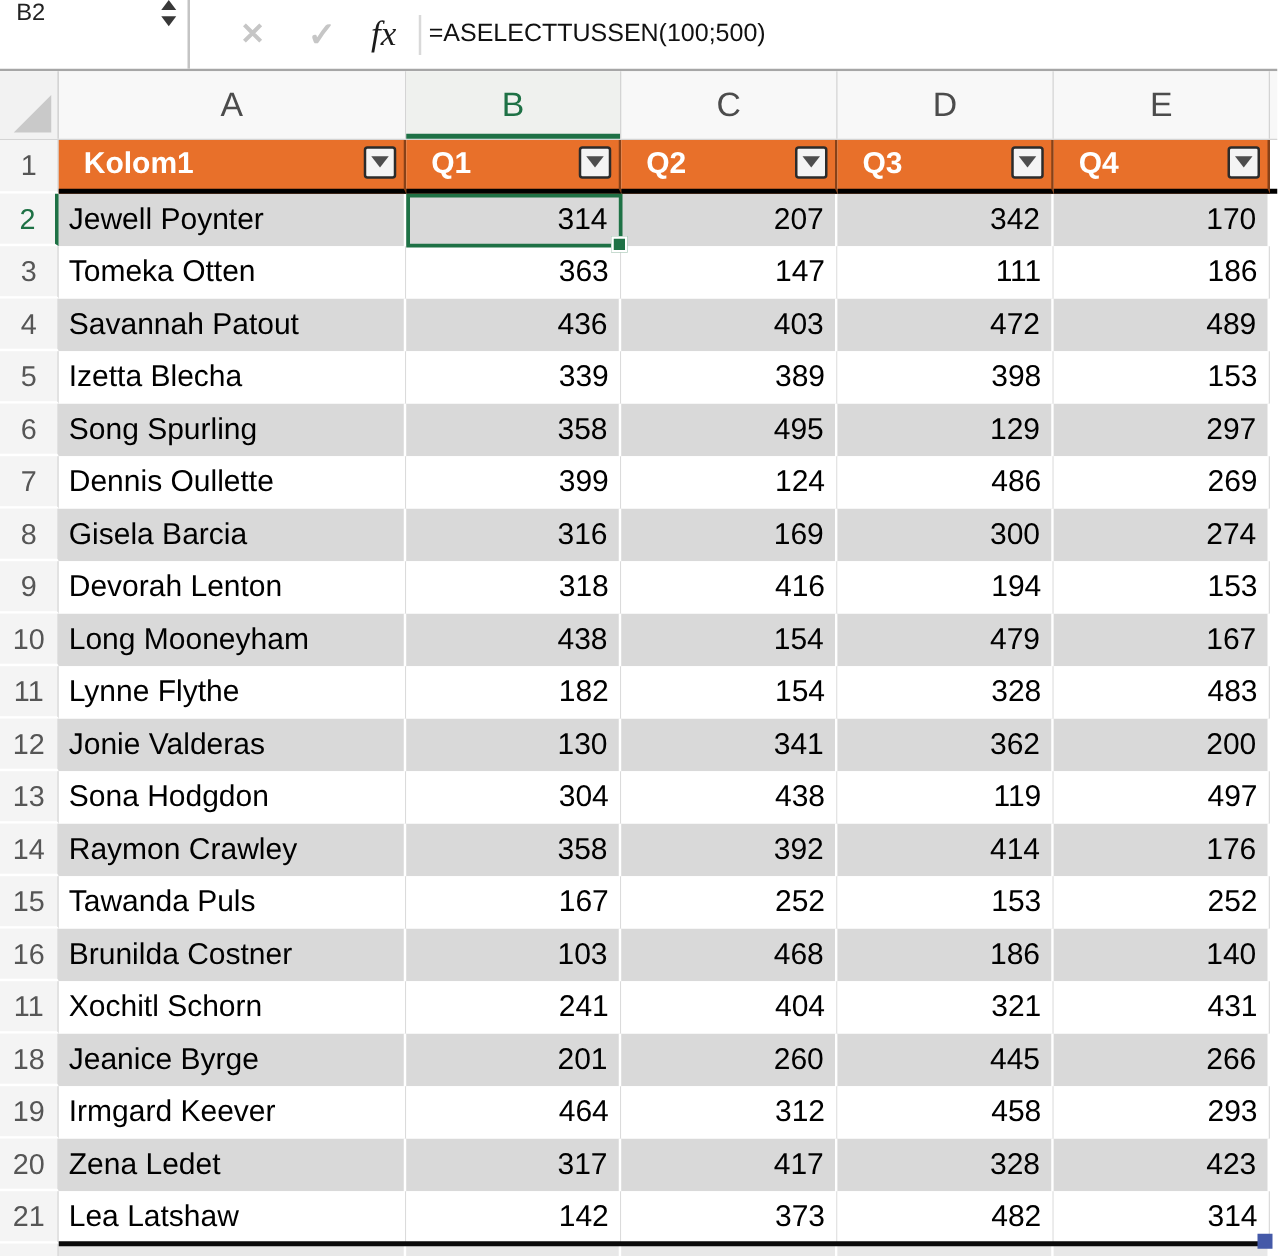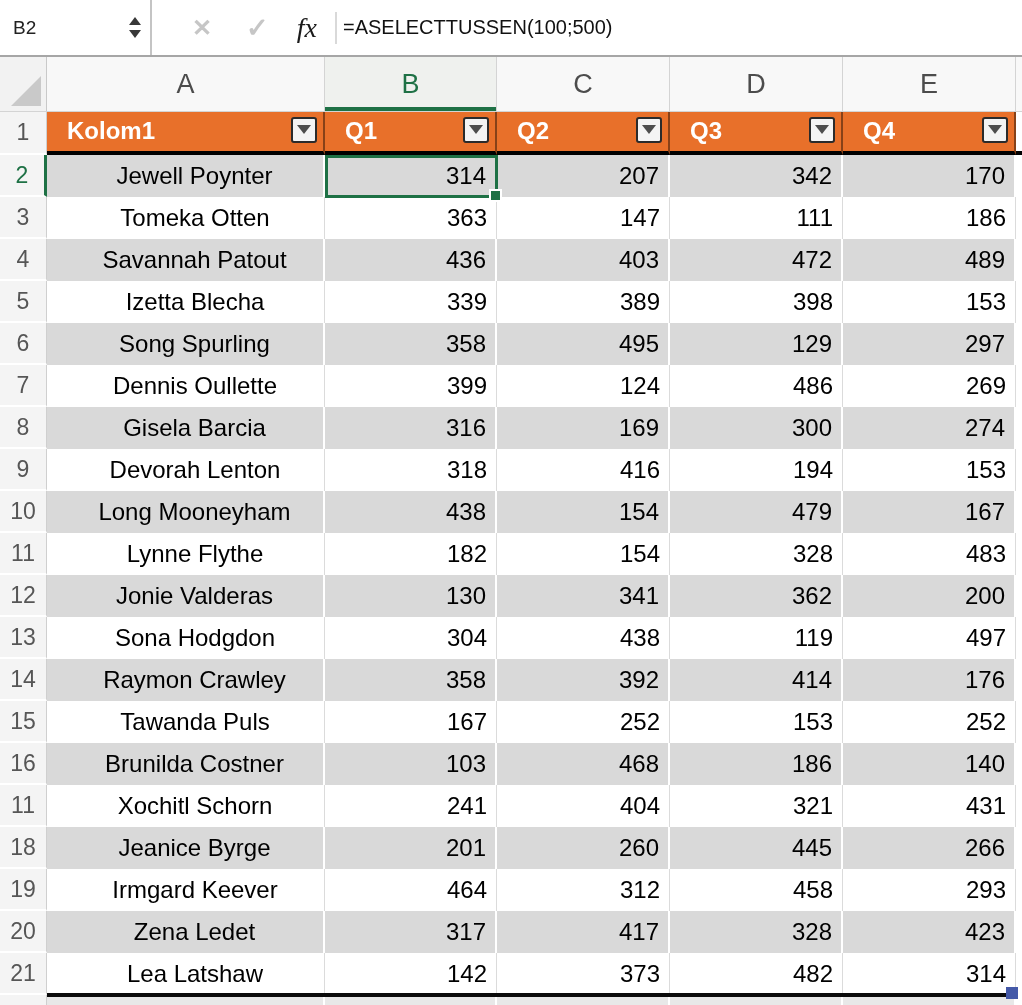--- a/index.html
+++ b/index.html
@@ -6,21 +6,21 @@
   body{
     width:1022px;height:1005px;overflow:hidden;background:#fff;
     font-family:"Liberation Sans",sans-serif;
     -webkit-font-smoothing:antialiased;
   }
   
   .formula-bar{
     display:flex;align-items:center;height:55px;background:#fff;
     border-bottom:2px solid #A6A6A6;box-sizing:content-box;
   }
-  .name-box{width:150px;height:100%;display:flex;align-items:center;
+  .name-box{width:150px;height:100%;display:flex;align-items:flex-start;
     justify-content:space-between;padding-left:13px;box-sizing:border-box;}
   .nb-text{font-size:19px;color:#222;}
   .nb-spinner{display:flex;flex-direction:column;gap:5px;margin-right:9px;cursor:default;}
   .tri-up{width:0;height:0;border-left:6px solid transparent;border-right:6px solid transparent;border-bottom:8px solid #383838;}
   .tri-down{width:0;height:0;border-left:6px solid transparent;border-right:6px solid transparent;border-top:8px solid #383838;}
   .vdiv{width:2px;height:55px;background:#C4C4C4;}
   .icon-cancel{margin-left:40px;font-size:24px;font-weight:bold;color:#C6C6C6;}
   .icon-confirm{margin-left:34px;font-size:27px;font-weight:bold;color:#C6C6C6;}
   .icon-fx{margin-left:28px;font-family:Liberation Serif, serif;font-style:italic;font-size:28px;color:#1b1b1b;}
   .vdiv2{width:2px;height:32px;background:#D9D9D9;margin-left:18px;}
@@ -49,21 +49,21 @@
     display:flex;align-items:center;justify-content:center;box-sizing:border-box;}
   .filter-tri{width:0;height:0;border-left:7px solid transparent;border-right:7px solid transparent;
     border-top:9px solid #4D4D4D;}
   .orange-filler{background:#F1F1F1;border-bottom:4px solid #000;box-sizing:border-box;}
 
   .data-row{height:42px;}
   .row-h{background:#F4F4F4;border-right:1px solid #CFCFCF;border-bottom:2px solid #fff;
     box-sizing:border-box;color:#565656;font-size:23px;text-align:center;line-height:40px;}
   .row-h.sel{color:#1E7145;border-right:3px solid #1E7145;}
   .cell{font-size:24px;color:#000;line-height:42px;box-sizing:border-box;white-space:nowrap;overflow:hidden;}
-  .name-cell{padding-left:19px;text-align:center;}
+  .name-cell{padding-left:8px;text-align:left;}
   .num-cell{padding-right:9px;text-align:right;}
   .band .cell{background:#D9D9D9;border-right:2px solid #FFFFFF;}
   .plain .cell{background:#FFFFFF;border-right:1px solid #DBDBDB;}
   .filler{background:transparent;}
 
   .sliver{height:10px;}
   .row-h-sliver{background:#F4F4F4;border-right:1px solid #CFCFCF;box-sizing:border-box;}
   .sliver-cell{background:#E8E8E8;border-right:2px solid #fff;box-sizing:border-box;}
 
   

